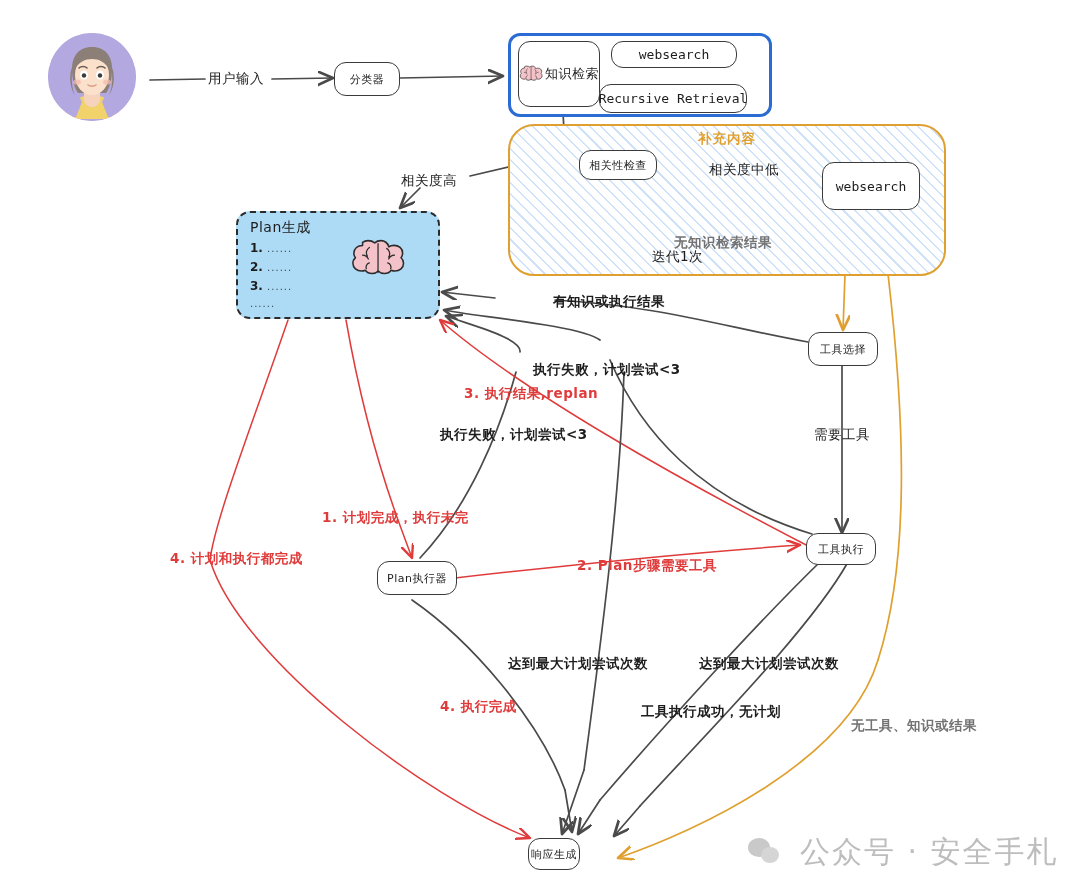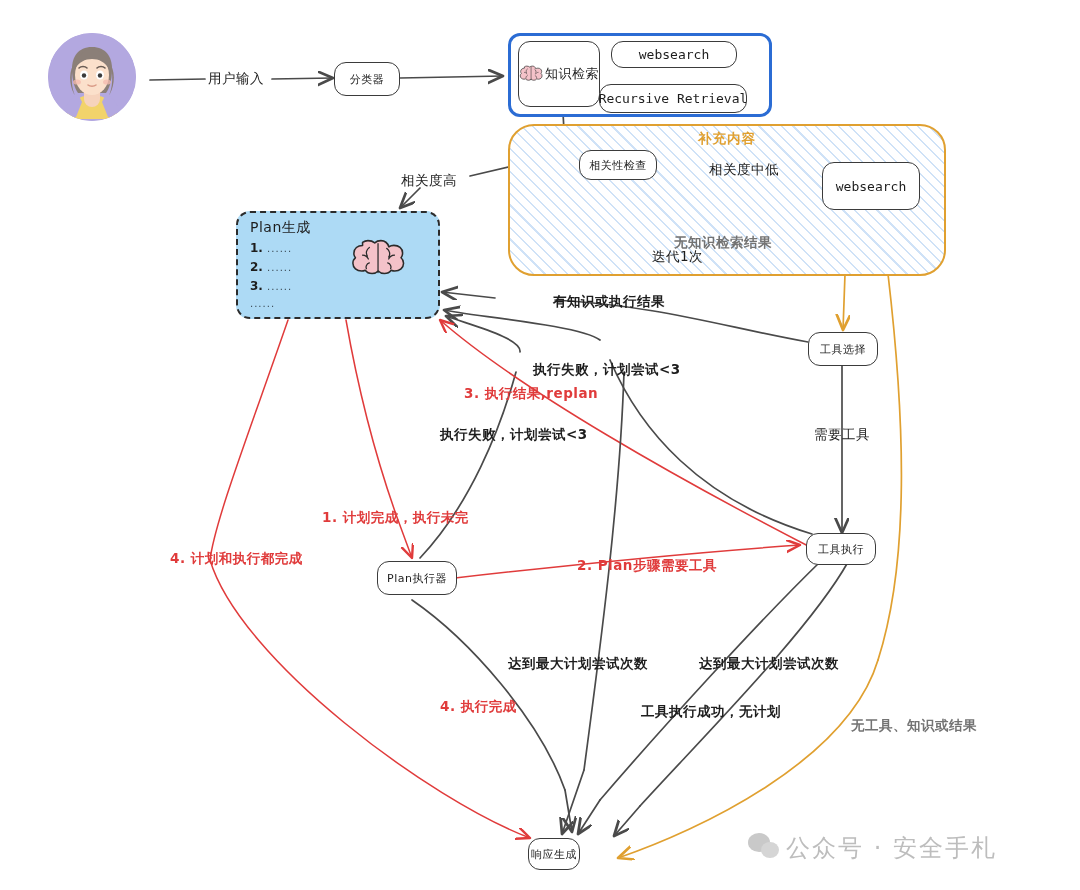--- a/index.html
+++ b/index.html
@@ -36,22 +36,22 @@
               color:#e0a030;font-size:13.5px;font-weight:bold;letter-spacing:1px;}
 
   
   #plan{position:absolute;left:236px;top:211px;width:200px;height:104px;
         background:#addaf5;border:2.5px dashed #2b2b2b;border-radius:14px;}
   #plan-title{position:absolute;left:12px;top:6px;font-size:14px;color:#1d1d1d;letter-spacing:.5px;}
   .plan-item{position:absolute;left:12px;font-size:12px;font-weight:bold;color:#1d1d1d;}
   .plan-dots{font-weight:normal;letter-spacing:1px;color:#3a4a55;font-size:10px;}
 
   
-  #wm{position:absolute;left:748px;top:832px;display:flex;align-items:center;gap:4px;
-      color:#bdbdbd;font-size:24px;letter-spacing:2px;}
+  #wm{position:absolute;left:748px;top:832px;display:flex;align-items:center;gap:18px;
+      color:#bdbdbd;font-size:30px;letter-spacing:2px;}
   #wm-icon{width:34px;height:30px;position:relative;}
   .wm-b1,.wm-b2{position:absolute;border-radius:50%;background:#c9c9c9;}
   .wm-b1{left:0;top:0;width:22px;height:19px;}
   .wm-b2{left:13px;top:9px;width:18px;height:16px;background:#d5d5d5;}
 </style>
 </head>
 <body>
 
 <div id="stage">
 

